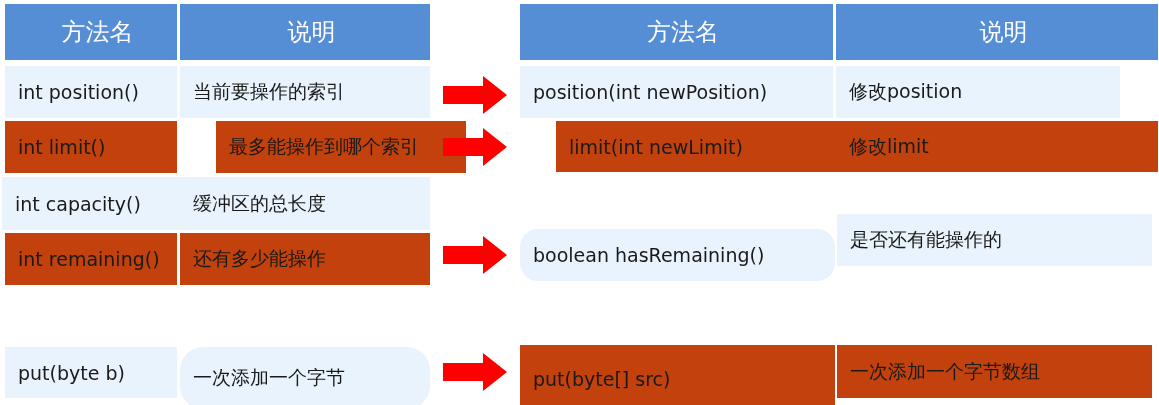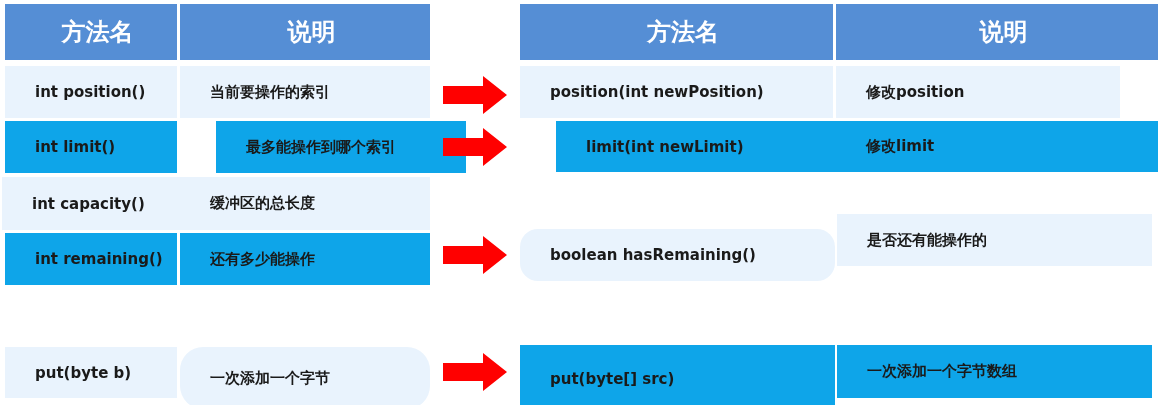--- a/index.html
+++ b/index.html
@@ -1,23 +1,23 @@
 <!DOCTYPE html>
 <html><head>
 <meta charset="utf-8">
 <style>
   html, body { margin:0; padding:0; background:#ffffff; }
   body { width:1159px; height:405px; position:relative; overflow:hidden;
          font-family:"DejaVu Sans","Liberation Sans",sans-serif; }
   .cell { position:absolute; box-sizing:border-box; display:flex; align-items:center;
-          font-size:15px; color:#1a1a1a; padding-left:30px; white-space:nowrap;font-weight:bold; }
-  .hdr { background:#558ed5; color:#ffffff; font-weight:bold; font-size:24px;
+          font-size:19px; color:#1a1a1a; padding-left:13px; white-space:nowrap; }
+  .hdr { background:#558ed5; color:#ffffff; font-weight:normal; font-size:24px;
          justify-content:center; padding-left:13px; }
   .light { background:#e9f3fd; }
-  .dark { background:#0ea5e9; }
+  .dark { background:#c2410c; }
   .arrow { position:absolute; width:64px; height:38px; }
 </style>
 </head>
 <body>
 
 <div>
   <div class="cell hdr" style="left:5px;top:4px;width:172px;height:56px;">方法名</div>
   <div class="cell hdr" style="left:180px;top:4px;width:250px;height:56px;">说明</div>
 
   <div class="cell light" style="left:5px;top:66px;width:172px;height:52px;">int position()</div>

